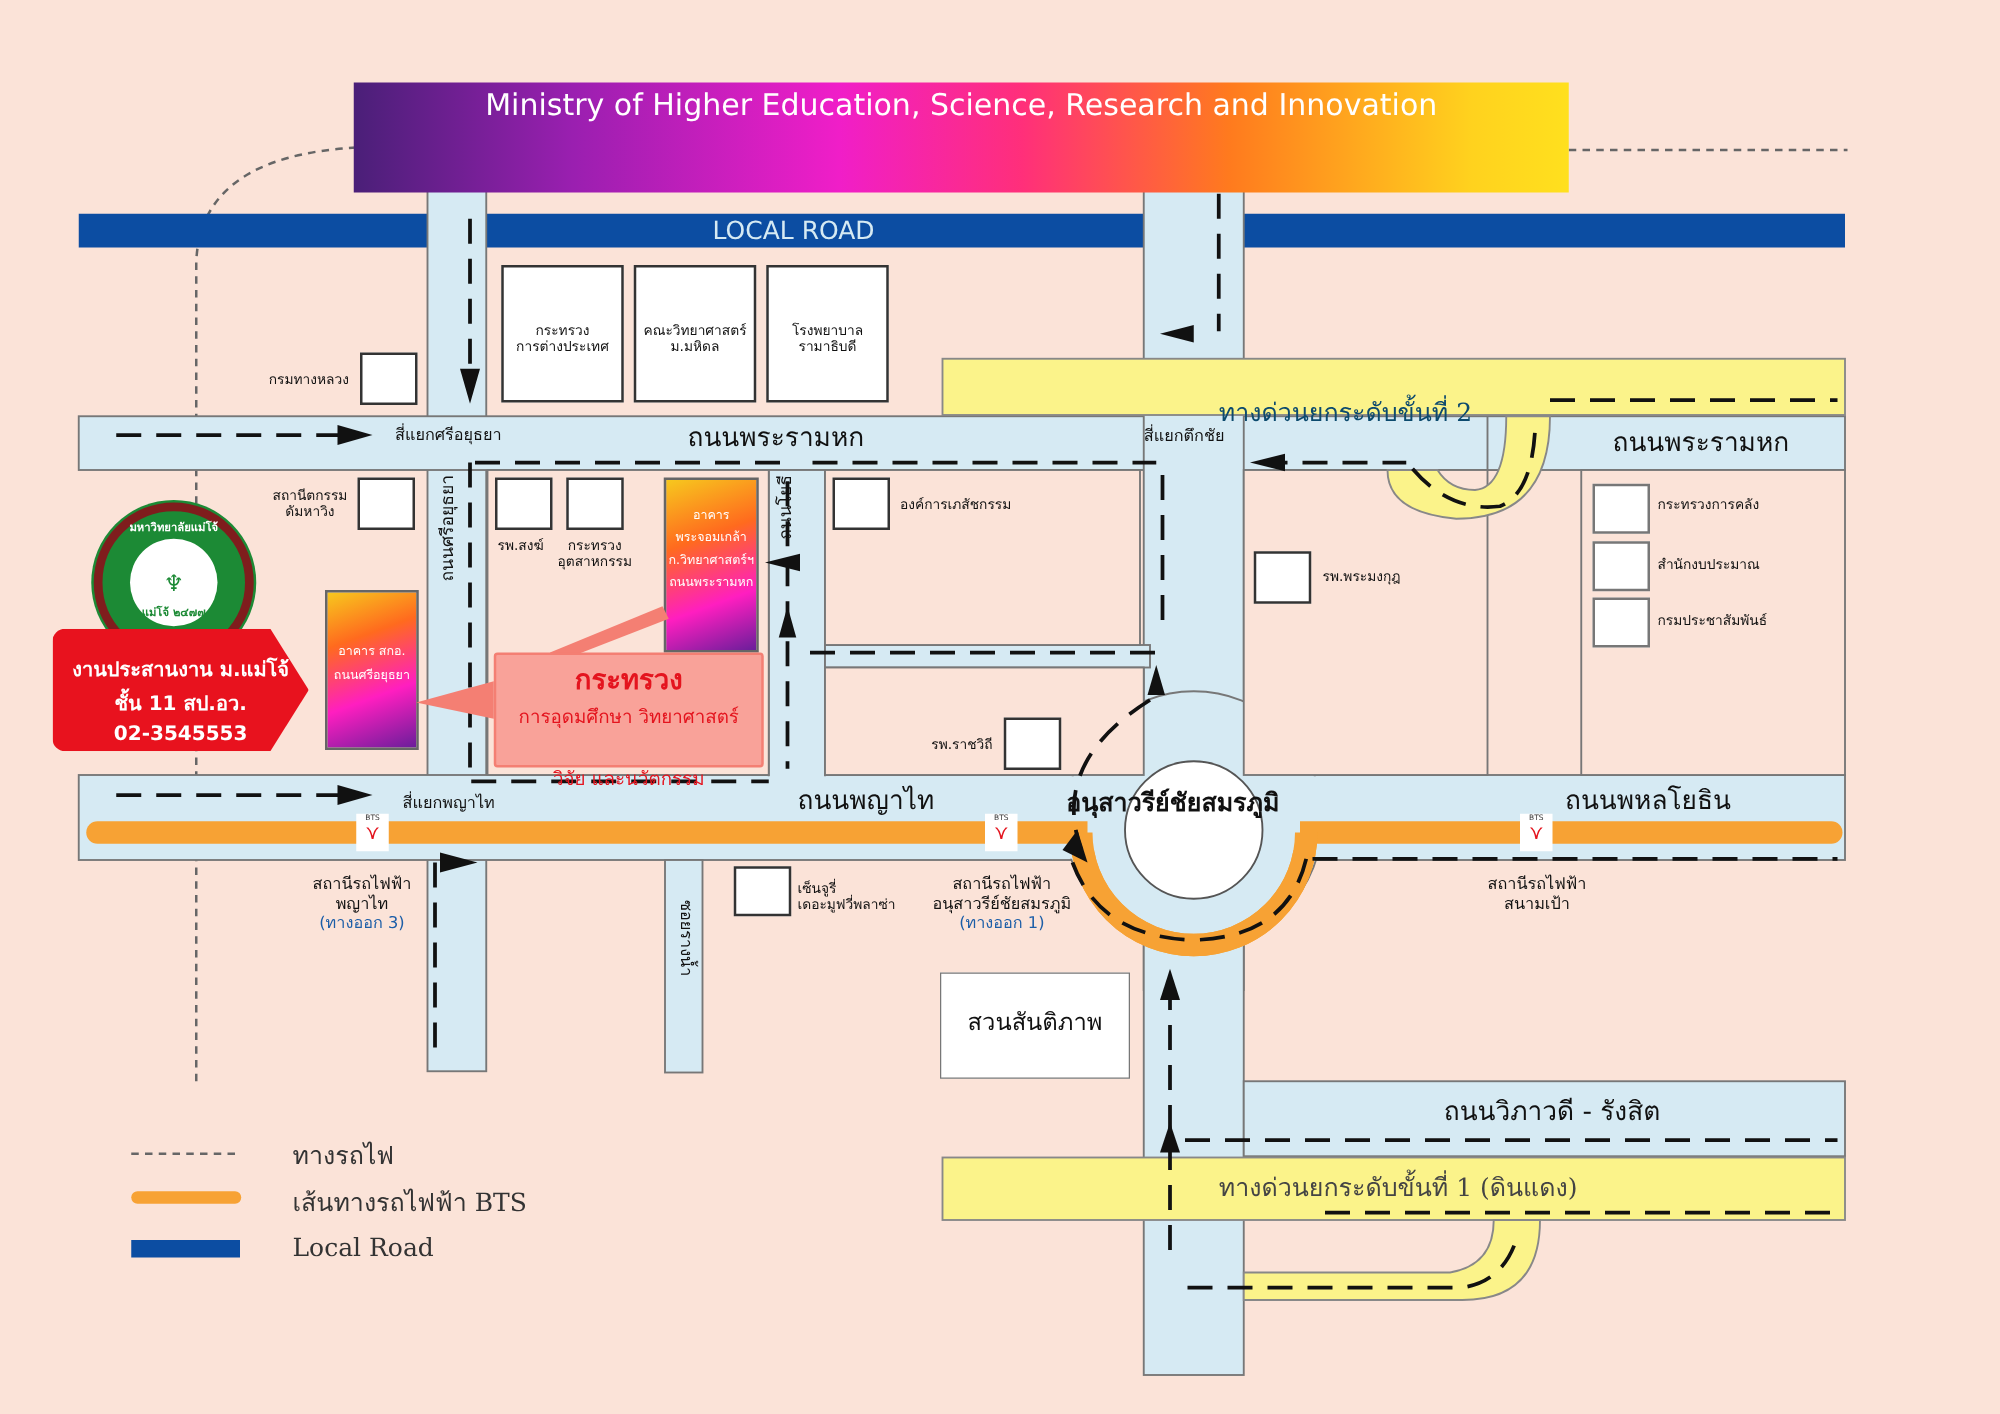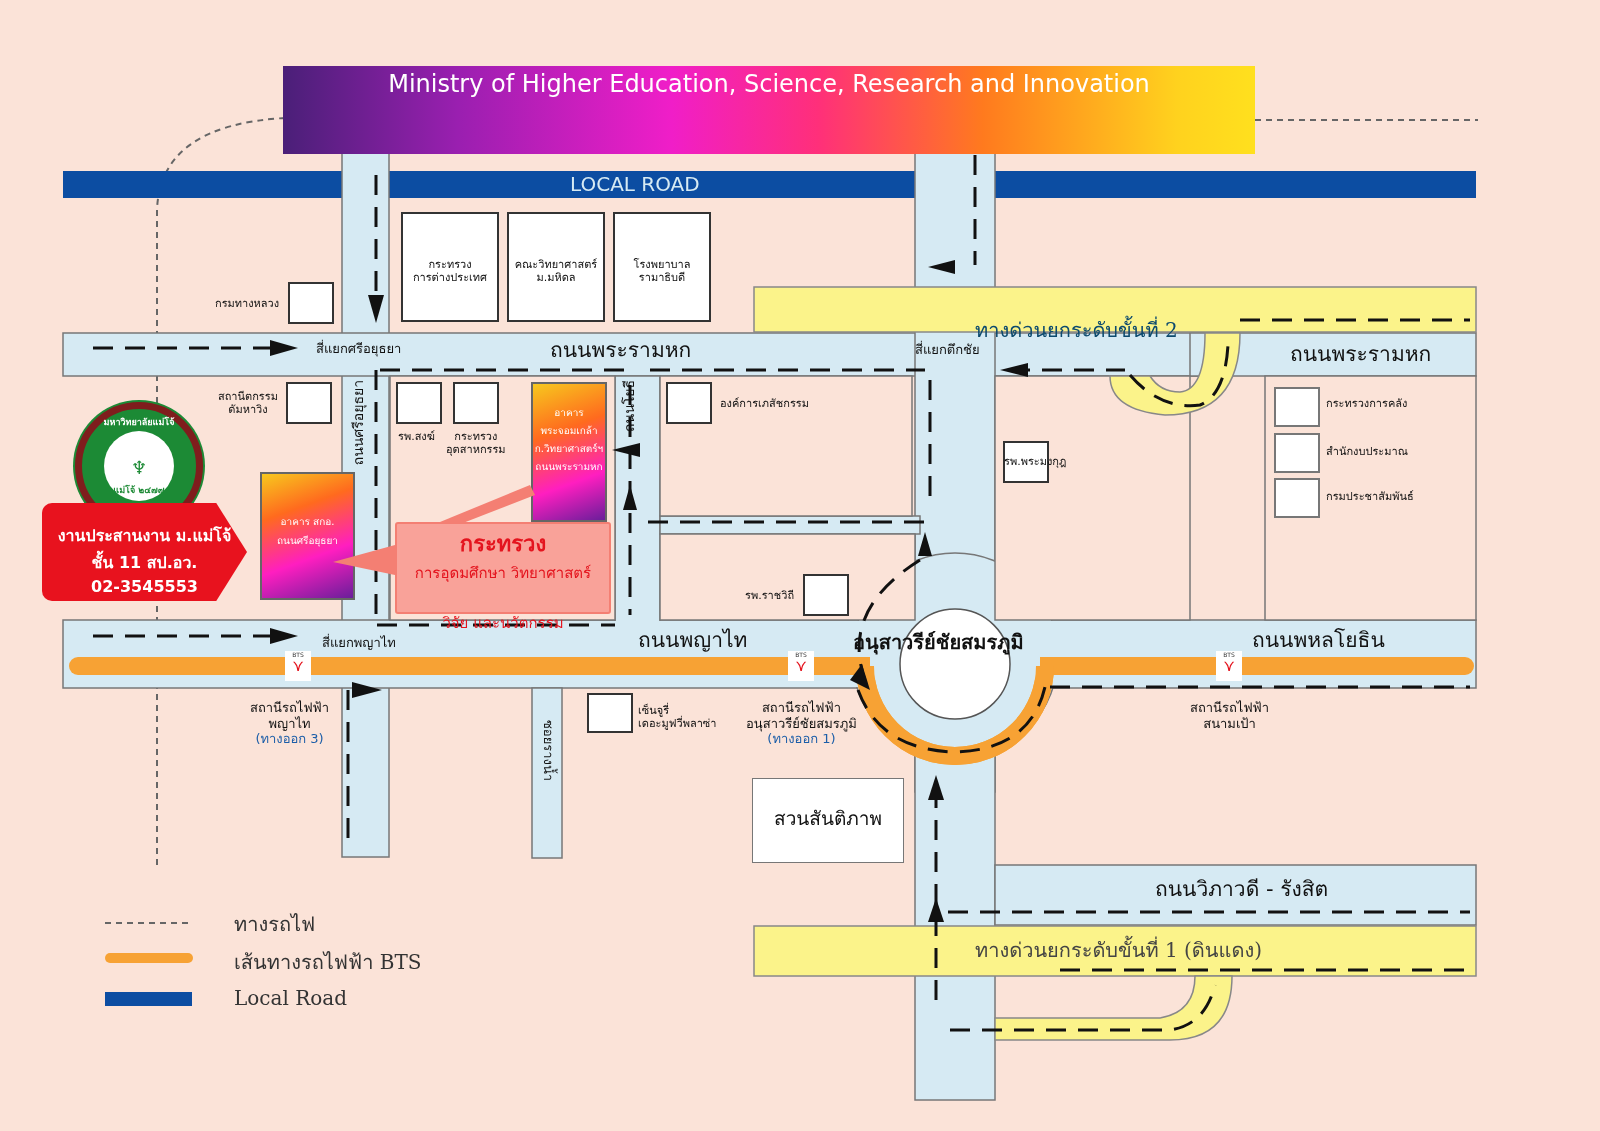--- a/index.html
+++ b/index.html
@@ -160,29 +160,29 @@
 
 <div class="bldg" style="left:396px;top:382px;width:46px;height:42px;"></div>
 <div class="lbl sm" style="left:398px;top:430px;">รพ.สงฆ์</div>
 <div class="bldg" style="left:453px;top:382px;width:46px;height:42px;"></div>
 <div class="lbl sm c" style="left:446px;top:430px;"><span>กระทรวง</span><br><span>อุตสาหกรรม</span></div>
 
 <div class="gbldg" style="left:531px;top:382px;width:76px;height:140px;background:linear-gradient(160deg,#f7c81e 0%,#ff6a1e 35%,#ff1ec0 70%,#6a1e9a 100%);">
   <div style="margin-top:20px;line-height:1.8;"><span>อาคาร</span><br><span>พระจอมเกล้า</span><br><span>ก.วิทยาศาสตร์ฯ</span><br><span>ถนนพระรามหก</span></div>
 </div>
 
-<div class="gbldg" style="left:260px;top:472px;width:95px;height:128px;background:linear-gradient(160deg,#f7c81e 0%,#ff6a1e 30%,#ff1ec0 65%,#6a1e9a 100%);">
+<div class="gbldg" style="left:260px;top:472px;width:75px;height:128px;background:linear-gradient(160deg,#f7c81e 0%,#ff6a1e 30%,#ff1ec0 65%,#6a1e9a 100%);">
   <div style="margin-top:38px;line-height:1.9;"><span>อาคาร สกอ.</span><br><span>ถนนศรีอยุธยา</span></div>
 </div>
 
 <div class="bldg" style="left:666px;top:382px;width:46px;height:42px;"></div>
 <div class="lbl sm" style="left:720px;top:397px;">องค์การเภสัชกรรม</div>
 
 <div class="bldg" style="left:1003px;top:441px;width:46px;height:42px;"></div>
-<div class="lbl sm" style="left:1004px;top:455px;text-align:right;">รพ.พระมงกุฎ</div>
+<div class="lbl sm" style="left:1058px;top:455px;text-align:right;">รพ.พระมงกุฎ</div>
 
 <div class="bldg" style="left:1274px;top:387px;width:46px;height:40px;border-color:#777;"></div>
 <div class="lbl sm" style="left:1326px;top:397px;">กระทรวงการคลัง</div>
 <div class="bldg" style="left:1274px;top:433px;width:46px;height:40px;border-color:#777;"></div>
 <div class="lbl sm" style="left:1326px;top:445px;">สำนักงบประมาณ</div>
 <div class="bldg" style="left:1274px;top:478px;width:46px;height:40px;border-color:#777;"></div>
 <div class="lbl sm" style="left:1326px;top:490px;">กรมประชาสัมพันธ์</div>
 
 <div class="bldg" style="left:803px;top:574px;width:46px;height:42px;"></div>
 <div class="lbl sm" style="left:745px;top:589px;">รพ.ราชวิถี</div>

